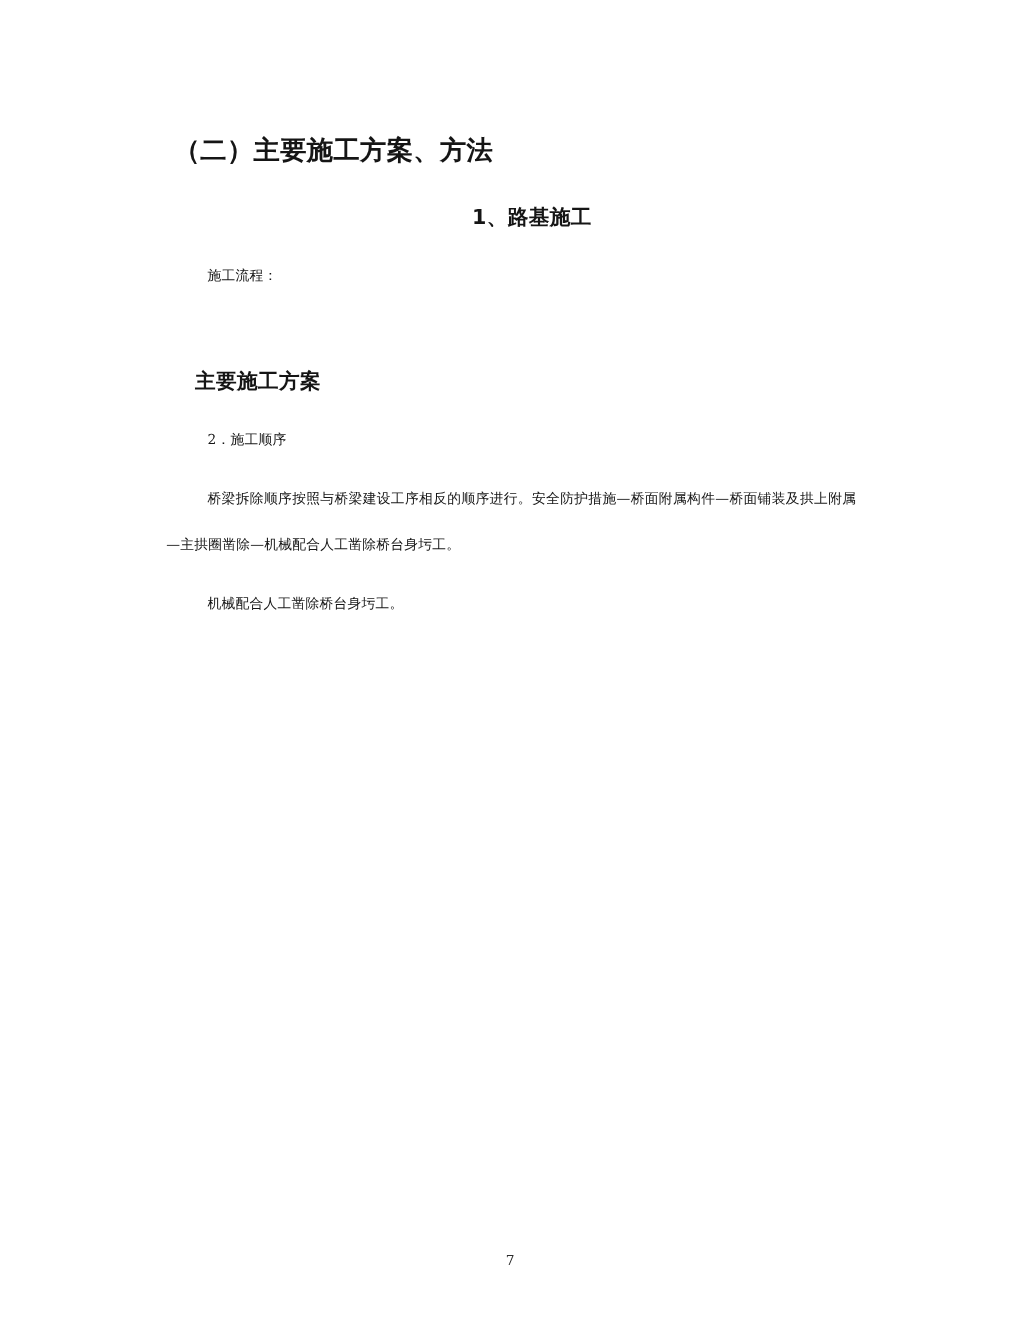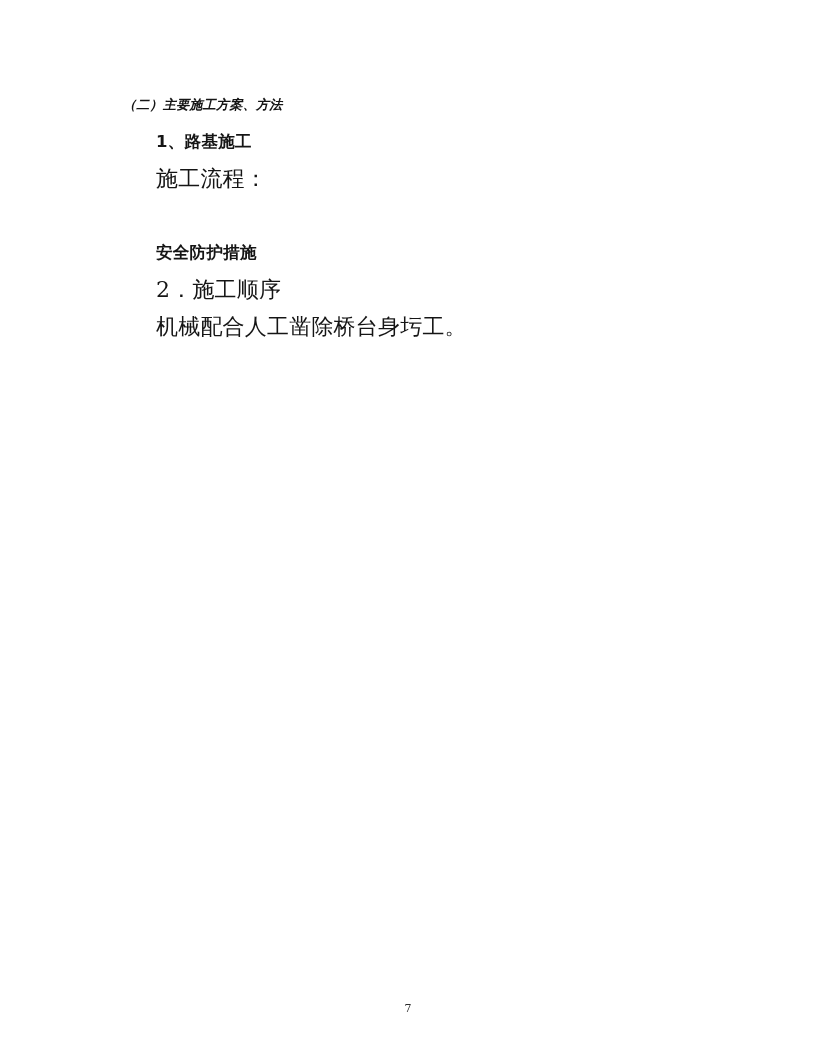--- a/index.html
+++ b/index.html
@@ -19,48 +19,48 @@
   }
   .content {
     position: absolute;
     left: 123px;
     top: 86px;
     width: 572px;
   }
 
   
   .p {
-    font-size: 22px;
+    font-size: 11px;
     line-height: 37px;
-    margin: 0;
+    margin: 10px;
     text-align: justify;
     text-justify: inter-ideograph;
     letter-spacing: 0.2px;
     word-break: break-all;
   }
   .indent1 {
     text-indent: 33px;      
   }
   .h-major {
     font-family: "DejaVu Sans", "Liberation Sans", sans-serif;
     font-weight: bold;
-    font-size: 13px;
+    font-size: 21px;
     line-height: 37px;
-    margin: 0;
+    margin: 16px;
     letter-spacing: 0.3px;
-    font-style: italic;
   }
   .h-sub {
     font-family: "DejaVu Sans", "Liberation Sans", sans-serif;
     font-weight: bold;
     font-size: 16.5px;
     line-height: 37px;
     margin: 0;
     text-indent: 33px;
     letter-spacing: 0.3px;
+    text-align: center;
   }
   .h-sub2 {
     font-family: "DejaVu Sans", "Liberation Sans", sans-serif;
     font-weight: bold;
     font-size: 16.5px;
     line-height: 37px;
     margin: 0;
     text-indent: 33px;
     letter-spacing: 0.3px;
   }
@@ -86,25 +86,26 @@
 
     <p class="h-major">（二）主要施工方案、方法</p>
 
     <p class="h-sub">1、路基施工</p>
 
     <p class="p indent1">施工流程：</p>
 
 
     <div class="spacer"></div>
 
-    <p class="h-sub2">安全防护措施</p>
+    <p class="h-sub2">主要施工方案</p>
 
 
     <p class="p indent1">2．施工顺序</p>
 
+    <p class="p indent1">桥梁拆除顺序按照与桥梁建设工序相反的顺序进行。安全防护措施—桥面附属构件—桥面铺装及拱上附属—主拱圈凿除—机械配合人工凿除桥台身圬工。</p>
 
 
 
     <p class="p indent1">机械配合人工凿除桥台身圬工。</p>
 
 
   </div>
 
   <div class="page-number">7</div>
 </div>

